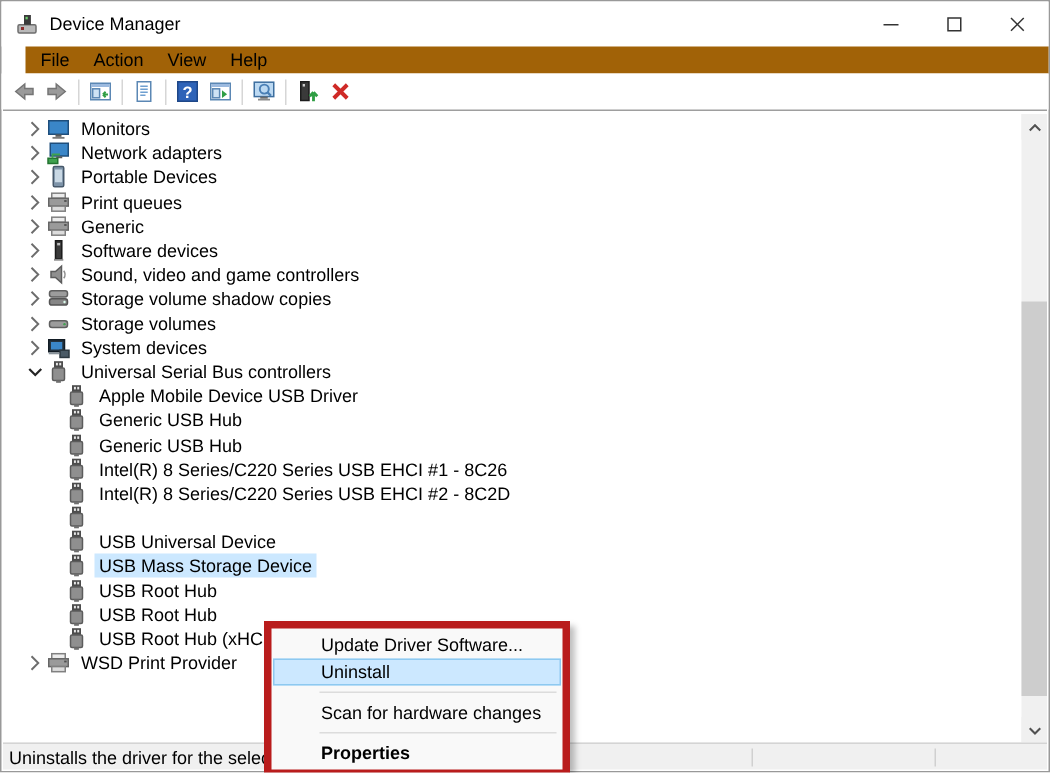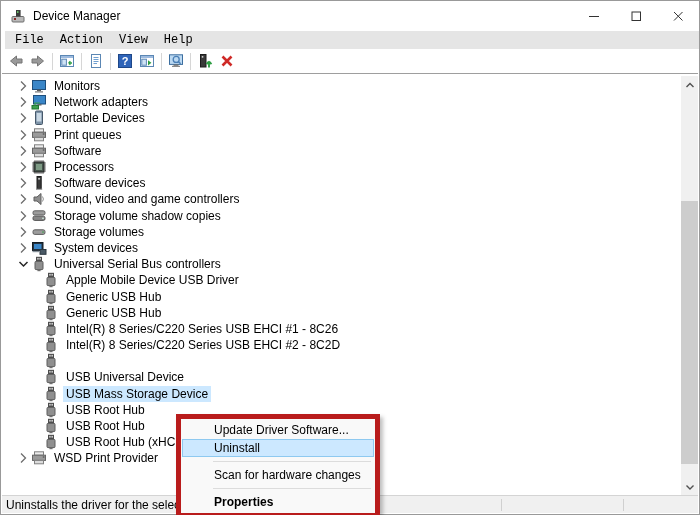--- a/index.html
+++ b/index.html
@@ -9,21 +9,21 @@
   .window { position:absolute; inset:0; border:1px solid #999; background:#fff; }
 
   
   .titlebar { position:absolute; top:0; left:0; right:0; height:30px; background:#fff; display:flex; align-items:center; }
   .app-icon { width:16px; height:16px; margin-left:9px; flex:0 0 auto; }
   .title-text { margin-left:7px;text-align:right; }
   .caption-buttons { position:absolute; right:0; top:0; height:30px; display:flex; }
   .caption-btn { width:42px; height:30px; display:flex; align-items:center; justify-content:center; }
 
   
-  .menubar { position:absolute; top:30px; left:4px; right:0; height:18px; display:flex; align-items:center; padding-left:2px; background:#e5e5e5;font-family:Liberation Mono, monospace; }
+  .menubar { position:absolute; top:30px; left:16px; right:0; height:18px; display:flex; align-items:center; padding-left:2px; background:#a16207; }
   .menu-title { padding:0 8px; }
 
   
   .toolbar { position:absolute; top:48px; left:0; right:0; height:24px; display:flex; align-items:center; padding-left:4px; background:#fff; }
   .tb-btn { width:22px; height:21px; display:flex; align-items:center; justify-content:center; }
   .tb-sep { width:1px; height:17px; background:#d6d6d6; margin:0 3px; }
 
   
   .tree-panel { position:absolute; top:72px; left:1px; right:1px; bottom:19px; border-top:1px solid #9e9e9e; background:#fff; overflow:hidden; }
   .tree { position:absolute; top:4px; left:0; right:18px; }
@@ -345,36 +345,23 @@
     <span class="expander">
             <svg width="16" height="16">
               <use href="#chev-right"></use>
             </svg>
           </span>
     <span class="node-icon">
             <svg width="16" height="16">
               <use href="#ic-printer"></use>
             </svg>
           </span>
-    <span class="tree-label">Software</span>
-  </div>
-
-  <div class="tree-row lvl0">
-    <span class="expander">
-            <svg width="16" height="16">
-              <use href="#chev-right"></use>
-            </svg>
-          </span>
-    <span class="node-icon">
-            <svg width="16" height="16">
-              <use href="#ic-processor"></use>
-            </svg>
-          </span>
-    <span class="tree-label">Processors</span>
-  </div>
+    <span class="tree-label">Generic</span>
+  </div>
+
 
   <div class="tree-row lvl0">
     <span class="expander">
             <svg width="16" height="16">
               <use href="#chev-right"></use>
             </svg>
           </span>
     <span class="node-icon">
             <svg width="16" height="16">
               <use href="#ic-software-device"></use>

